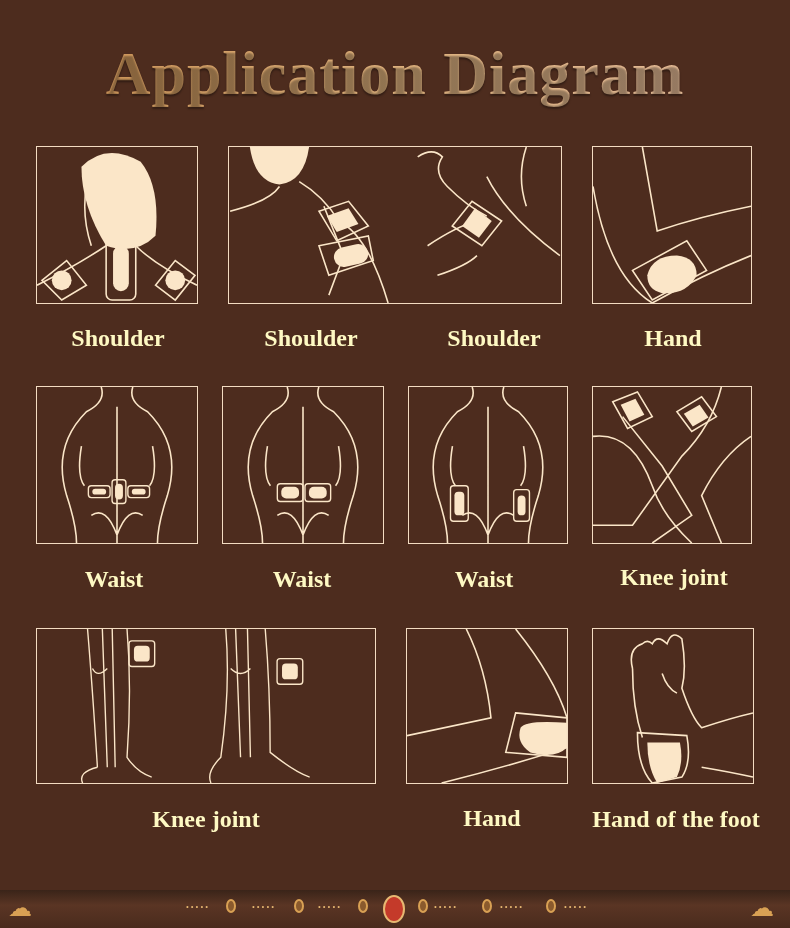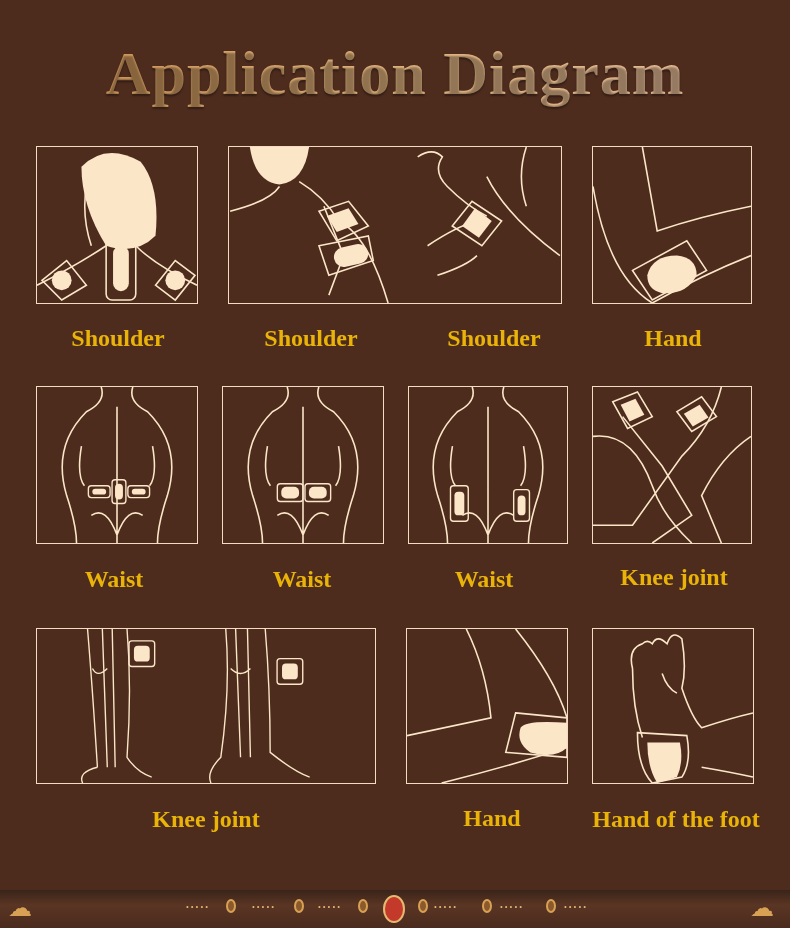--- a/index.html
+++ b/index.html
@@ -2,21 +2,21 @@
 <html><head>
 <meta charset="utf-8">
 <style>
   html, body { margin:0; padding:0; }
   body { width:790px; height:928px; background:#4d2c1e; position:relative; overflow:hidden; font-family:"Liberation Serif", serif; }
   .title { position:absolute; left:0; width:790px; top:38px; text-align:center; font-size:62px; font-weight:bold; color:#d8a46a;
     background:linear-gradient(90deg,#c98d4e 0%,#e0b37e 50%,#e8bfa0 100%); -webkit-background-clip:text; background-clip:text; -webkit-text-fill-color:transparent;
     text-shadow:0 2px 2px rgba(0,0,0,0.35); letter-spacing:1px; }
   .panel { position:absolute; border:1.6px solid #f3dcc2; box-sizing:border-box; overflow:hidden; }
   .panel svg { position:absolute; left:0; top:0; width:100%; height:100%; }
-  .label { position:absolute; text-align:center; color:#eab308; font-size:24px; font-weight:bold; font-family:"Liberation Serif", serif; }
+  .label { position:absolute; text-align:center; color:#fef9c3; font-size:24px; font-weight:bold; font-family:"Liberation Serif", serif; }
   .footer { position:absolute; left:0; top:890px; width:790px; height:38px;
     background:linear-gradient(180deg,#3a2419 0%,#5a3524 40%,#4a2b1d 100%); }
   .dots { position:absolute; top:13px; font-size:8px; color:#e7b872; letter-spacing:2px; }
   .oval { position:absolute; top:9px; width:10px; height:14px; border:2px solid #d9a154; border-radius:50%; box-sizing:border-box; background:#8a5a2d; }
   .gem { position:absolute; left:383px; top:5px; width:22px; height:28px; background:#c43a2a; border:2px solid #e7b872; border-radius:50%; box-sizing:border-box; }
   .cloud { position:absolute; top:4px; font-size:24px; color:#d9a154; }
 </style>
 </head>
 <body>
 

